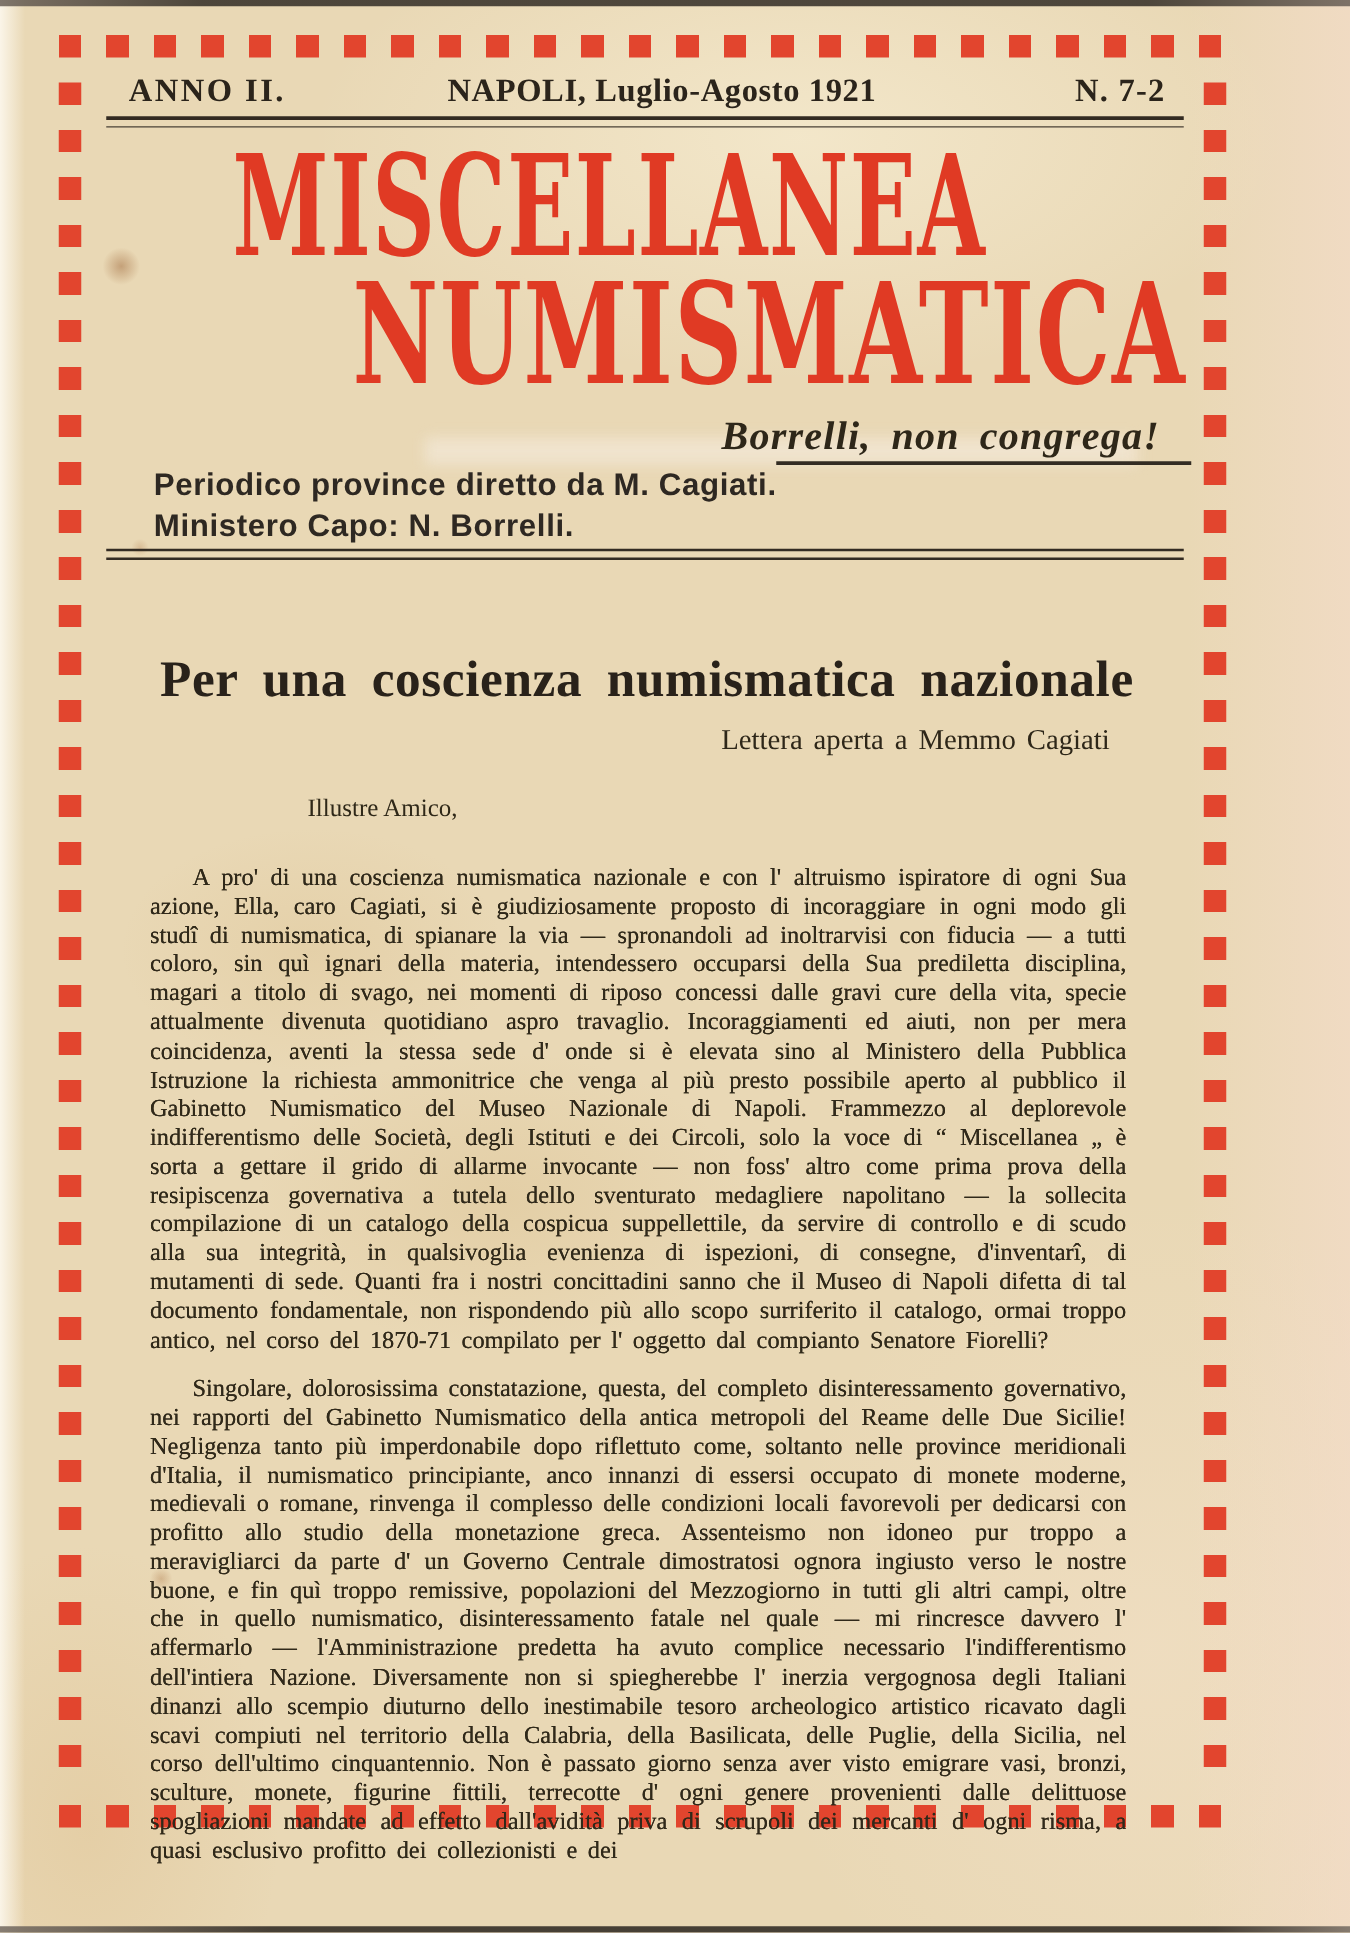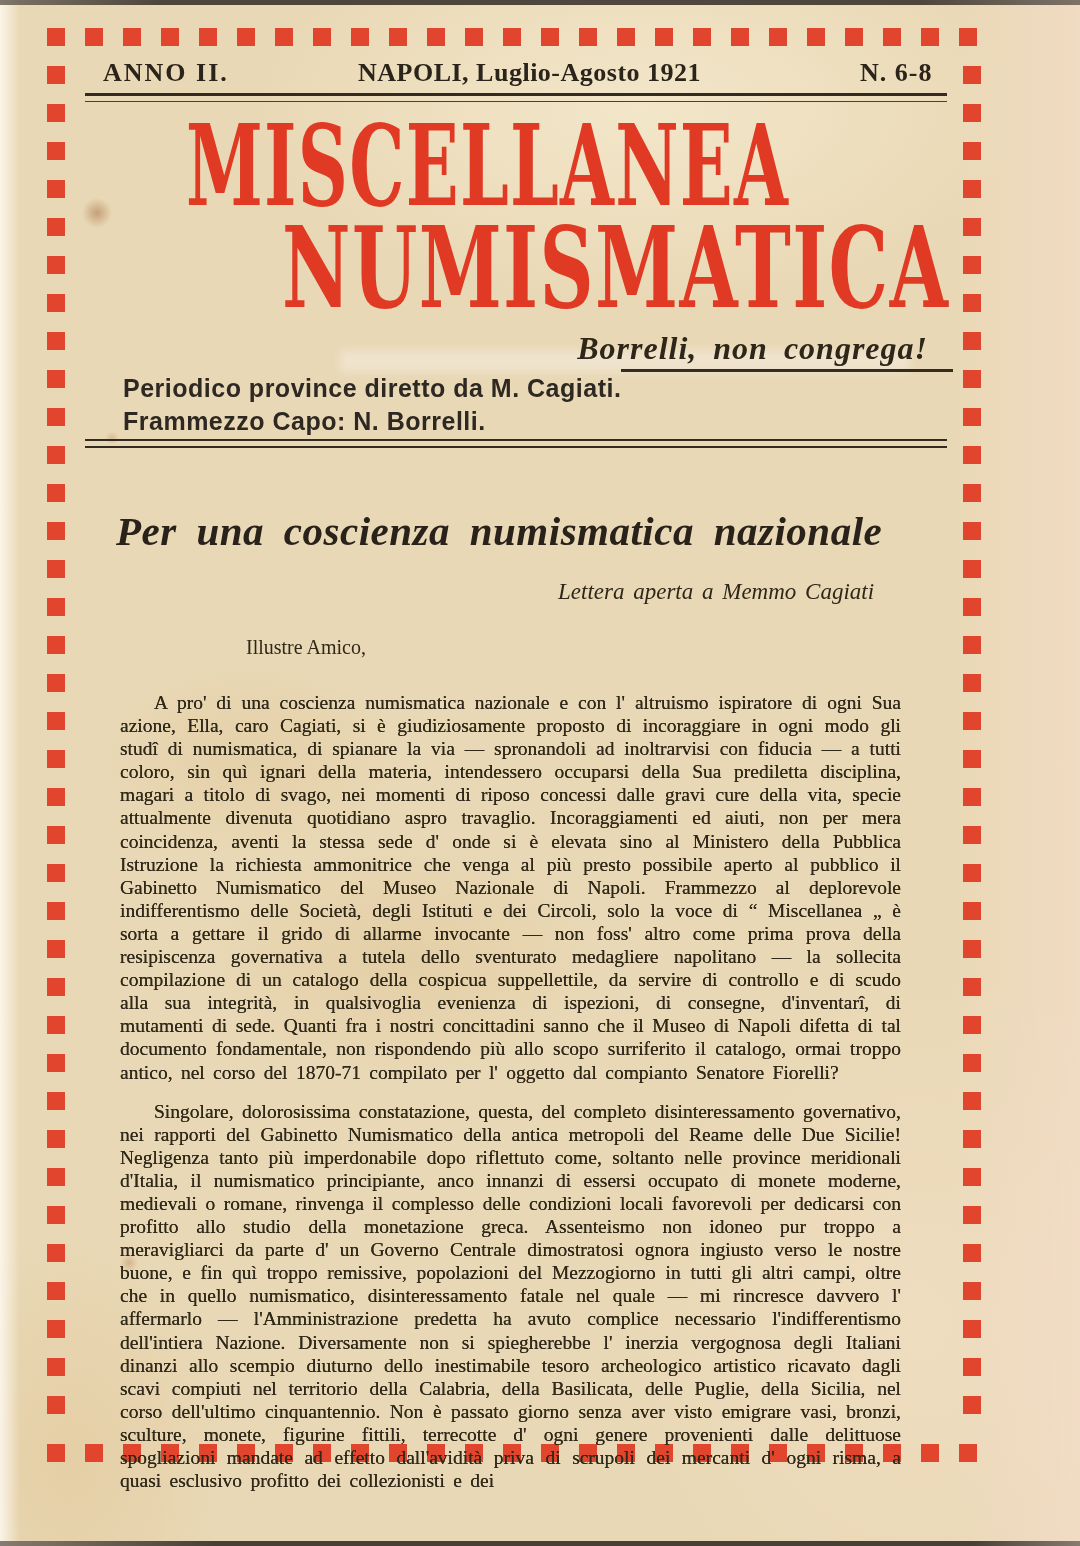--- a/index.html
+++ b/index.html
@@ -57,23 +57,23 @@
     font-weight: bold; color: #2e2719; word-spacing: 7px; letter-spacing: 1px; white-space: nowrap; }
   .motto-rule { position: absolute; left: 621px; top: 369px; width: 332px; height: 3px; background: #332c23; }
 
   .pub-line { position: absolute; left: 123px; font-family: "Liberation Sans", sans-serif;
     font-weight: 700; font-size: 25px; color: #2e2822; letter-spacing: .5px; white-space: nowrap; }
   .pub-line.p1 { top: 374px; }
   .pub-line.p2 { top: 407px; }
   .mast-rule { position: absolute; left: 85px; top: 439px; width: 862px; height: 5px;
     border-top: 2px solid #332b22; border-bottom: 2px solid #332b22; }
 
-  .article-title { position: absolute; left: 112px; top: 503px; margin: 4px; font-size: 41px;
-    font-weight: bold; color: #29221a; letter-spacing: .5px; word-spacing: 9px; white-space: nowrap; font-style: italic; }
-  .article-subtitle { position: absolute; left: 558px; top: 579px; font-style: italic;
+  .article-title { position: absolute; left: 112px; top: 503px; margin: 16px; font-size: 41px;
+    font-weight: bold; color: #29221a; letter-spacing: .5px; word-spacing: 9px; white-space: nowrap; }
+  .article-subtitle { position: absolute; left: 577px; top: 579px; 
     font-size: 23px; color: #2e2719; word-spacing: 3px; white-space: nowrap; }
   .salutation { position: absolute; left: 218px; top: 636px; font-size: 20px; color: #2f2818; margin-left: 28px; }
 
   .body-text { position: absolute; left: 104px; top: 675px; width: 813px;
     font-size: 19.5px; line-height: 23.1px; text-align: justify; color: #30291a;
     word-spacing: 3.5px; text-shadow: 0 0 .4px #30291a; }
   .body-text p { margin: 16px; text-indent: 34px; }
 </style>
 </head>
 <body>
@@ -84,33 +84,33 @@
   <div class="scan-edge bottom"></div>
 
   <div class="sq-row top"></div>
   <div class="sq-row bottom"></div>
   <div class="sq-col left"></div>
   <div class="sq-col right"></div>
 
   <div class="issue-line">
     <span class="year">ANNO II.</span>
     <span class="place">NAPOLI, Luglio-Agosto 1921</span>
-    <span class="num">N. 6-8</span>
+    <span class="num">N. 7-2</span>
   </div>
   <div class="header-rule"></div>
 
   <div class="smudge"></div>
   <div class="masthead-title l1">MISCELLANEA</div>
   <div class="masthead-title l2">NUMISMATICA</div>
 
   <div class="motto">Borrelli, non congrega!</div>
   <div class="motto-rule"></div>
 
   <div class="pub-line p1">Periodico province diretto da M. Cagiati.</div>
-  <div class="pub-line p2">Frammezzo Capo: N. Borrelli.</div>
+  <div class="pub-line p2">Ministero Capo: N. Borrelli.</div>
   <div class="mast-rule"></div>
 
   <h1 class="article-title">Per una coscienza numismatica nazionale</h1>
   <div class="article-subtitle">Lettera aperta a Memmo Cagiati</div>
   <div class="salutation">Illustre Amico,</div>
 
   <div class="body-text">
     <p>A pro' di una coscienza numismatica nazionale e con l' altruismo ispiratore di ogni Sua azione, Ella, caro Cagiati, si è giudiziosamente proposto di incoraggiare in ogni modo gli studî di numismatica, di spianare la via — spronandoli ad inoltrarvisi con fiducia — a tutti coloro, sin quì ignari della materia, intendessero occuparsi della Sua prediletta disciplina, magari a titolo di svago, nei momenti di riposo concessi dalle gravi cure della vita, specie attualmente divenuta quotidiano aspro travaglio. Incoraggiamenti ed aiuti, non per mera coincidenza, aventi la stessa sede d' onde si è elevata sino al Ministero della Pubblica Istruzione la richiesta ammonitrice che venga al più presto possibile aperto al pubblico il Gabinetto Numismatico del Museo Nazionale di Napoli. Frammezzo al deplorevole indifferentismo delle Società, degli Istituti e dei Circoli, solo la voce di “ Miscellanea „ è sorta a gettare il grido di allarme invocante — non foss' altro come prima prova della resipiscenza governativa a tutela dello sventurato medagliere napolitano — la sollecita compilazione di un catalogo della cospicua suppellettile, da servire di controllo e di scudo alla sua integrità, in qualsivoglia evenienza di ispezioni, di consegne, d'inventarî, di mutamenti di sede. Quanti fra i nostri concittadini sanno che il Museo di Napoli difetta di tal documento fondamentale, non rispondendo più allo scopo surriferito il catalogo, ormai troppo antico, nel corso del 1870-71 compilato per l' oggetto dal compianto Senatore Fiorelli?</p>
     <p>Singolare, dolorosissima constatazione, questa, del completo disinteressamento governativo, nei rapporti del Gabinetto Numismatico della antica metropoli del Reame delle Due Sicilie! Negligenza tanto più imperdonabile dopo riflettuto come, soltanto nelle province meridionali d'Italia, il numismatico principiante, anco innanzi di essersi occupato di monete moderne, medievali o romane, rinvenga il complesso delle condizioni locali favorevoli per dedicarsi con profitto allo studio della monetazione greca. Assenteismo non idoneo pur troppo a meravigliarci da parte d' un Governo Centrale dimostratosi ognora ingiusto verso le nostre buone, e fin quì troppo remissive, popolazioni del Mezzogiorno in tutti gli altri campi, oltre che in quello numismatico, disinteressamento fatale nel quale — mi rincresce davvero l' affermarlo — l'Amministrazione predetta ha avuto complice necessario l'indifferentismo dell'intiera Nazione. Diversamente non si spiegherebbe l' inerzia vergognosa degli Italiani dinanzi allo scempio diuturno dello inestimabile tesoro archeologico artistico ricavato dagli scavi compiuti nel territorio della Calabria, della Basilicata, delle Puglie, della Sicilia, nel corso dell'ultimo cinquantennio. Non è passato giorno senza aver visto emigrare vasi, bronzi, sculture, monete, figurine fittili, terrecotte d' ogni genere provenienti dalle delittuose spogliazioni mandate ad effetto dall'avidità priva di scrupoli dei mercanti d' ogni risma, a quasi esclusivo profitto dei collezionisti e dei</p>
   </div>

